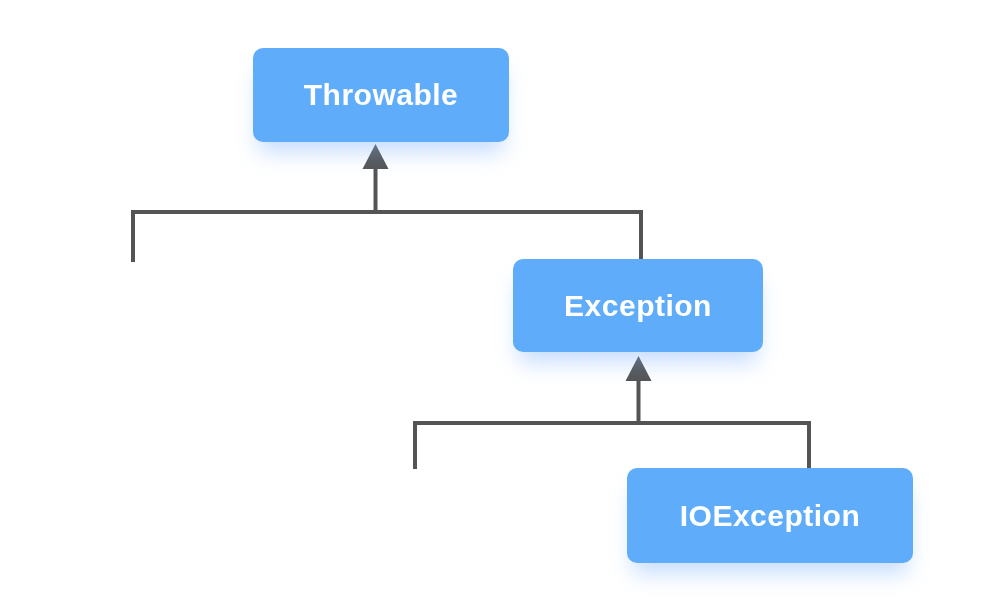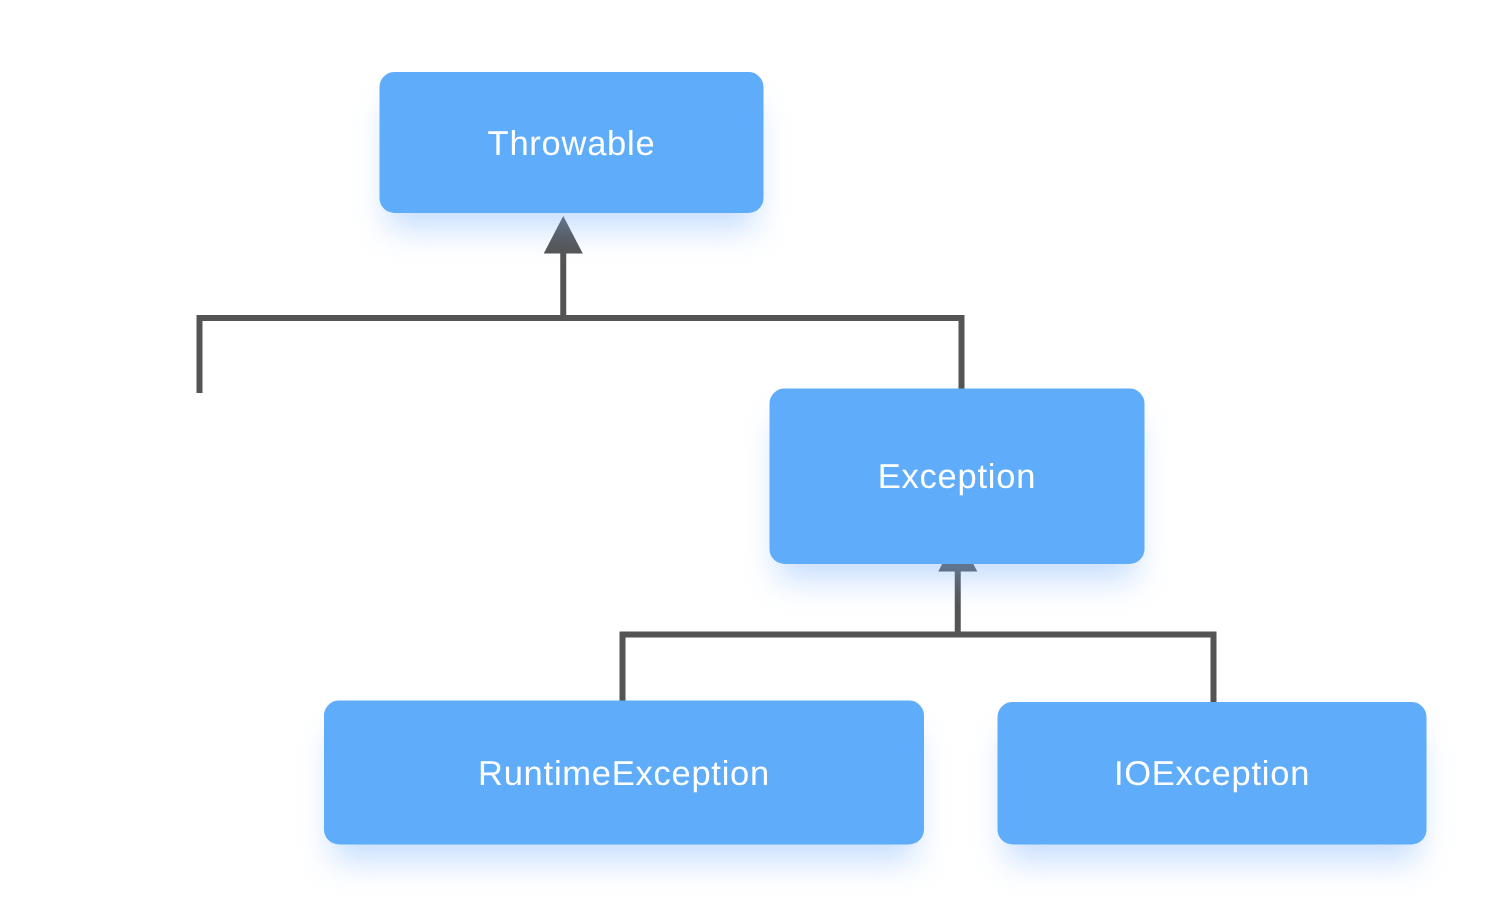--- a/index.html
+++ b/index.html
@@ -36,30 +36,30 @@
     stroke: none;
   }
   .node {
     position: absolute;
     background: #5fadfa;
     border-radius: 10px;
     display: flex;
     align-items: center;
     justify-content: center;
     color: #ffffff;
-    font-weight: normal;
-    font-size: 23px;
+    font-weight: bold;
+    font-size: 30px;
     letter-spacing: 0.5px;
     box-shadow: 0 16px 22px -6px rgba(125, 178, 250, 0.45);
   }
   .node-throwable { left: 253px; top: 48px;  width: 256px; height: 94px; }
   .node-error     { left: 47px;  top: 260px; width: 177px; height: 92px; }
-  .node-exception { left: 513px; top: 259px; width: 250px; height: 117px; }
+  .node-exception { left: 513px; top: 259px; width: 250px; height: 93px; }
   .node-runtime   { left: 216px; top: 467px; width: 400px; height: 96px; }
-  .node-io        { left: 665px; top: 468px; width: 286px; height: 95px; }
+  .node-io        { left: 627px; top: 468px; width: 286px; height: 95px; }
 </style>
 </head>
 <body>
 
 <div class="canvas">
 
   <svg class="connectors" viewBox="0 0 1000 612" xmlns="http://www.w3.org/2000/svg">
 
     <path class="edge" d="M133,262 L133,212 L641,212 L641,261"></path>
     <line class="arrow-shaft" x1="375.5" y1="212" x2="375.5" y2="164"></line>
@@ -72,21 +72,18 @@
 
   <div class="node node-throwable">
     <span>Throwable</span>
   </div>
 
 
   <div class="node node-exception">
     <span>Exception</span>
   </div>
 
-  <div class="node node-runtime">
-    <span>RuntimeException</span>
-  </div>
 
   <div class="node node-io">
     <span>IOException</span>
   </div>
 
 </div>
 
 </body></html>

